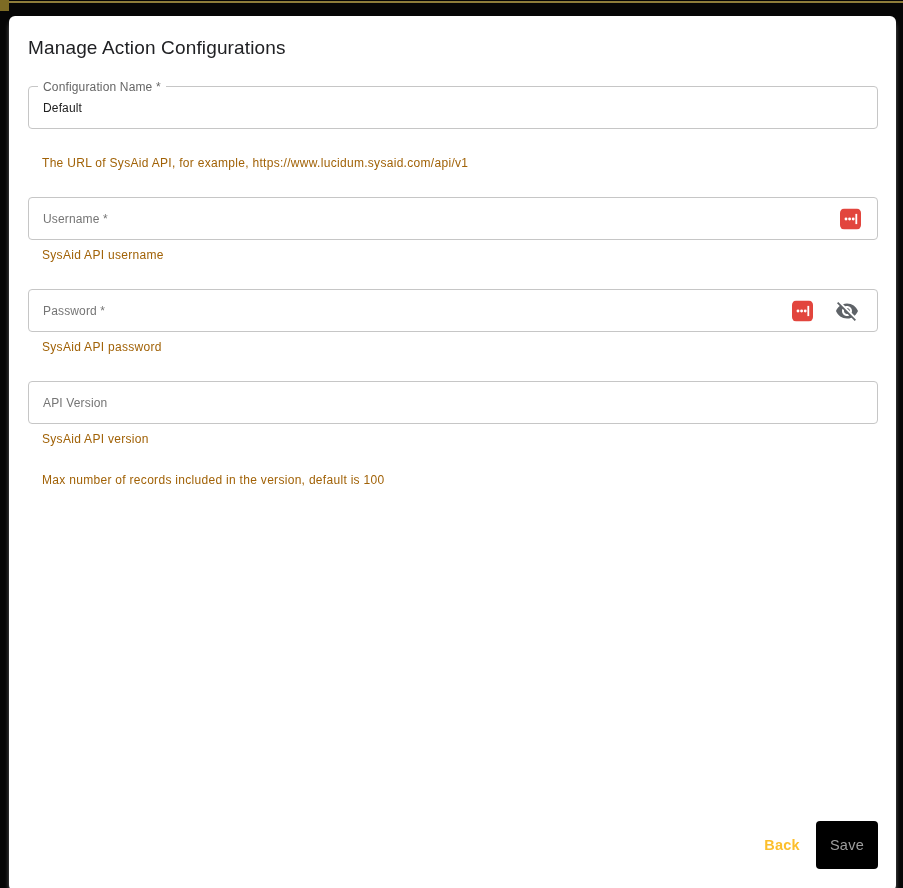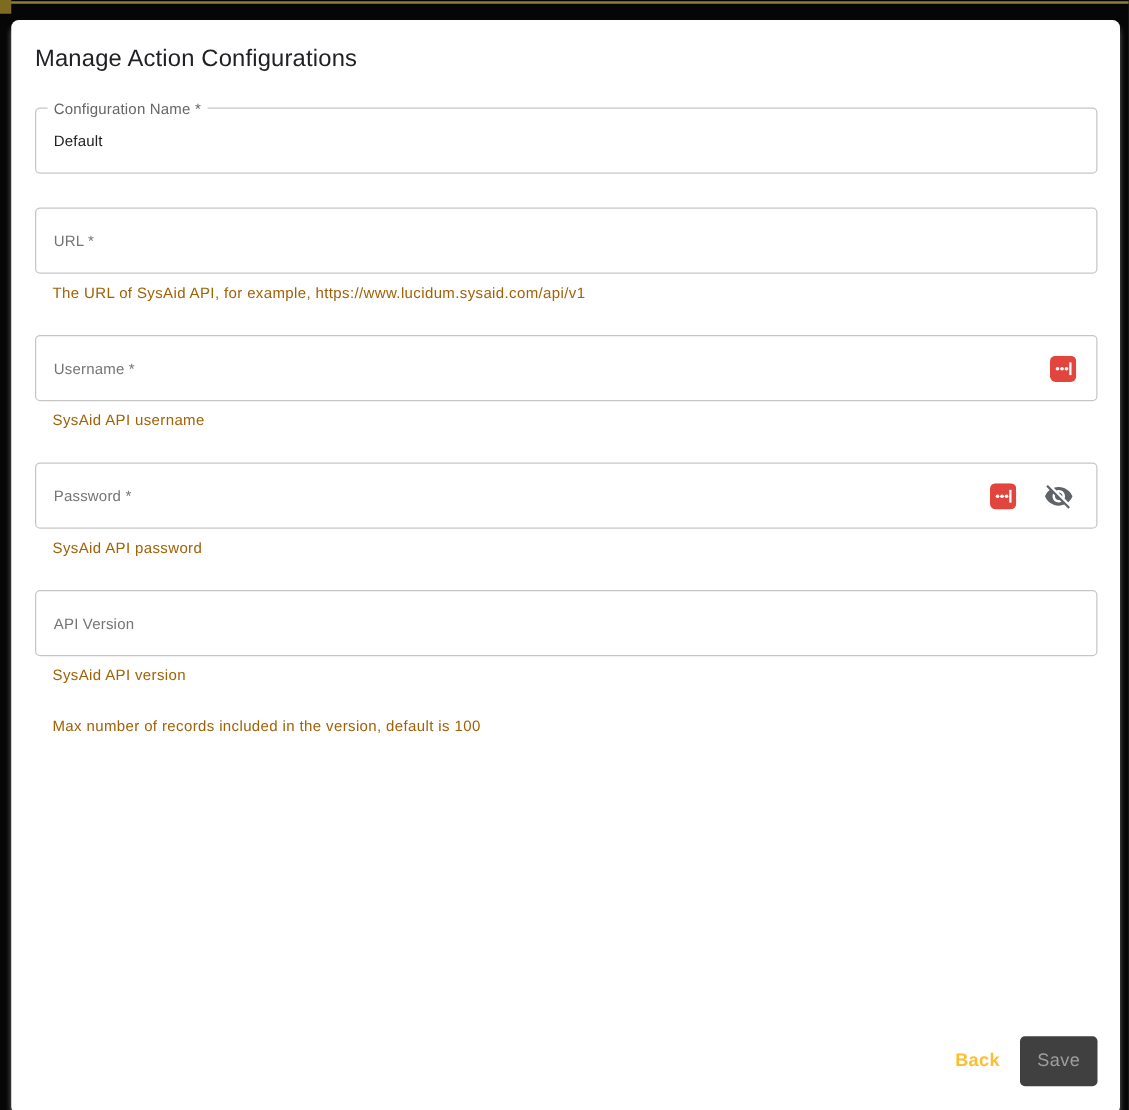--- a/index.html
+++ b/index.html
@@ -32,21 +32,21 @@
     font-weight: 500;
     color: #202124;
     letter-spacing: 0.15px;
     margin: 0 0 27px 0;
     line-height: 23px;
   }
   .field-block { margin-bottom: 26px; }
   .field-block.first { margin-bottom: 27px; }
   .field {
     position: relative;
-    height: 53px;
+    height: 43px;
     border: 1px solid #c6c6c6;
     border-radius: 4px;
     background: #fff;
   }
   .float-label {
     position: absolute;
     top: -7px; left: 9px;
     background: #fff;
     padding: 0 5px;
     font-size: 12px;
@@ -103,24 +103,24 @@
     border: none;
     font-family: inherit;
     font-size: 14.5px;
     font-weight: 700;
     letter-spacing: 0.3px;
     color: #FCBF2D;
     padding: 8px 6px;
     cursor: pointer;
   }
   .save-btn {
-    width: 62px; height: 40px;
+    width: 62px; height: 48px;
     border: none;
     border-radius: 4px;
-    background: #404040;
+    background: #000000;
     color: #9E9E9E;
     font-family: inherit;
     font-size: 14.5px;
     font-weight: 500;
     letter-spacing: 0.3px;
     cursor: default;
   }
 </style>
 </head>
 <body>
@@ -133,23 +133,20 @@
   <h1 class="dialog-title">Manage Action Configurations</h1>
 
   <div class="field-block first">
     <div class="field">
       <span class="float-label">Configuration Name *</span>
       <input class="text-input" type="text" value="Default" style="">
     </div>
   </div>
 
   <div class="field-block">
-    <div class="field">
-      <input class="text-input" type="text" placeholder="URL *" style="">
-    </div>
     <div class="helper">The URL of SysAid API, for example, https://www.lucidum.sysaid.com/api/v1</div>
   </div>
 
   <div class="field-block">
     <div class="field has-icons">
       <input class="text-input" type="text" placeholder="Username *" style="">
       <span class="field-icon autofill-right">
         <svg width="21" height="21" viewBox="0 0 21 21">
           <rect width="21" height="21" rx="4.5" fill="#E2453D"></rect>
           <circle cx="6" cy="10.5" r="1.45" fill="#ffffff"></circle>

